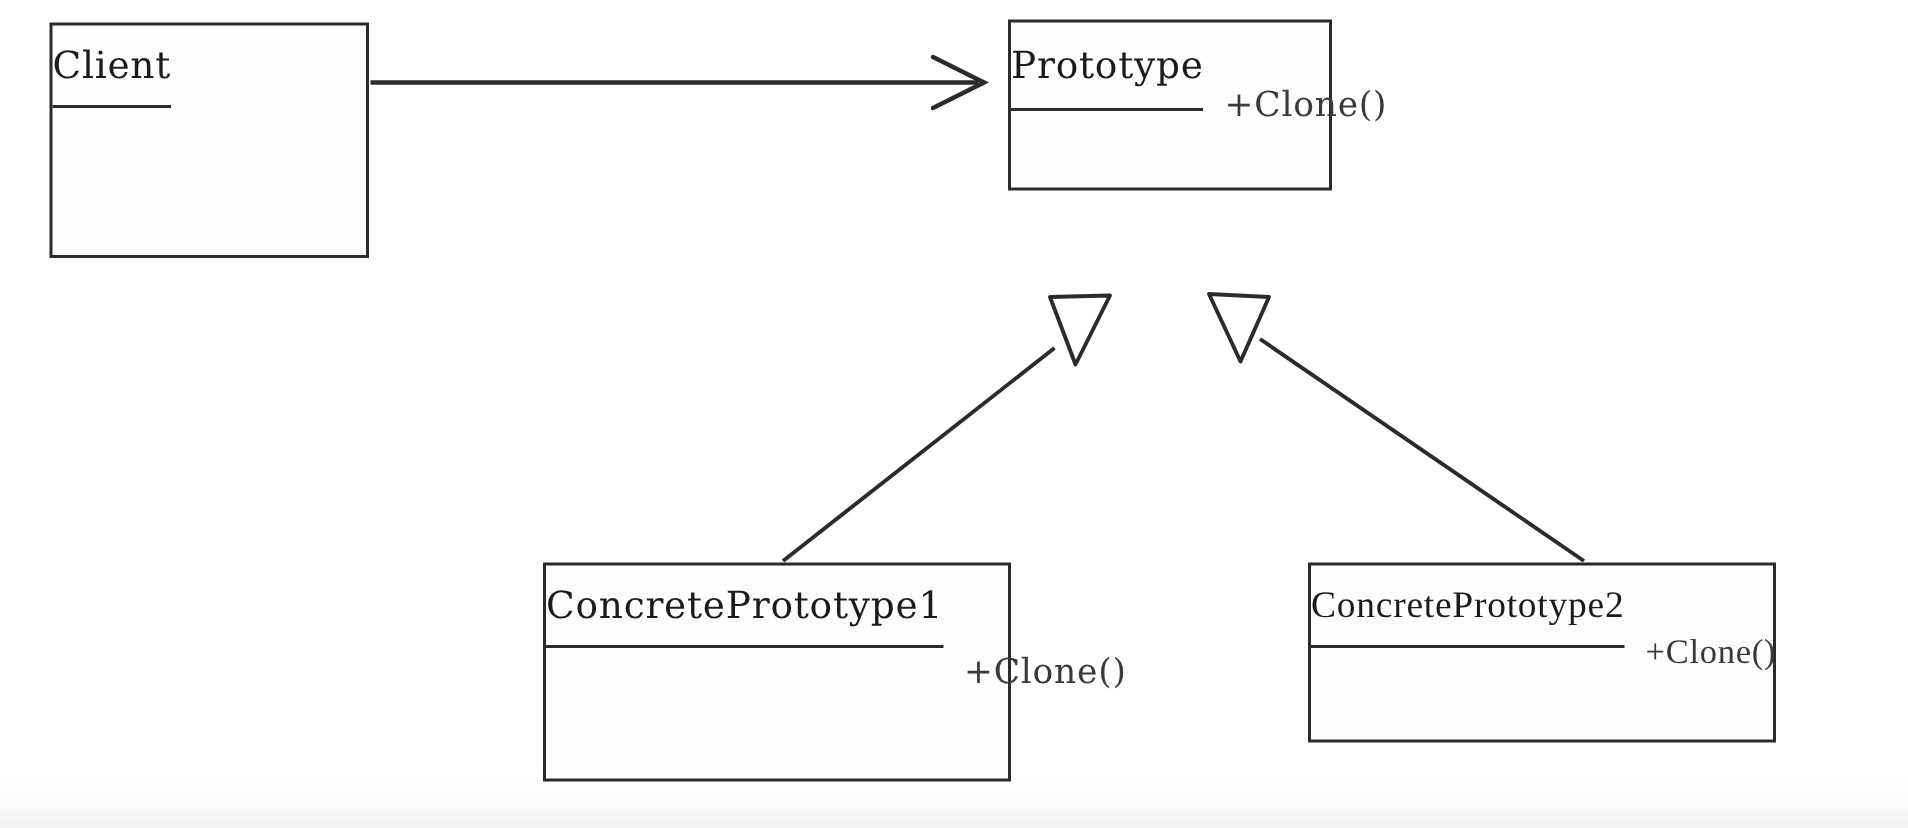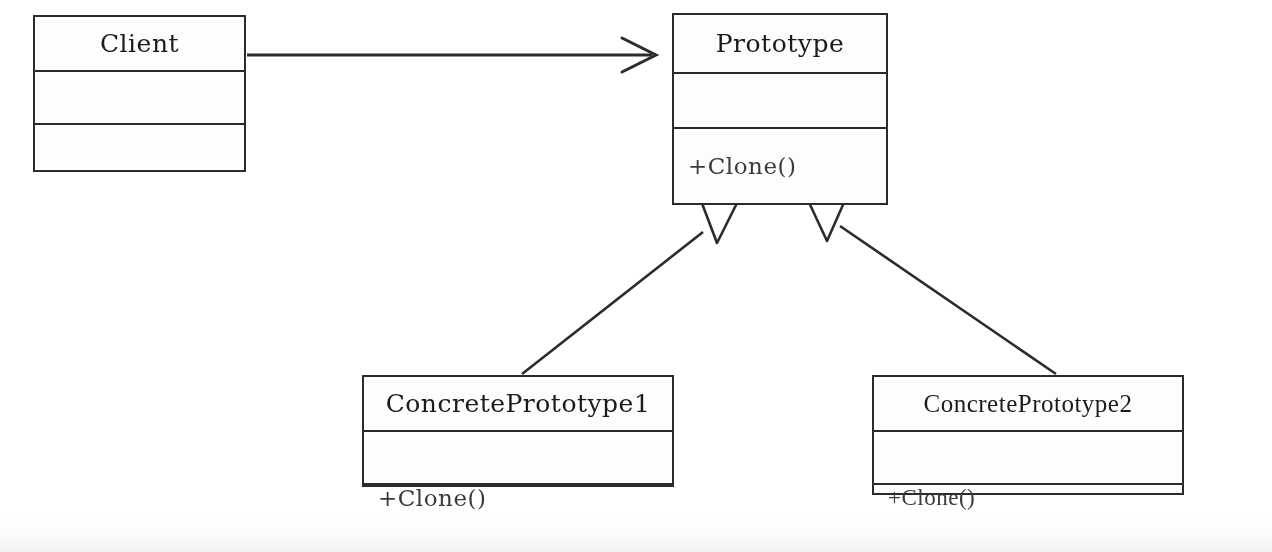--- a/index.html
+++ b/index.html
@@ -18,21 +18,21 @@
     width: 1272px;
     height: 552px;
     background: linear-gradient(to bottom, #ffffff 0%, #ffffff 93%, #fbfbfb 97%, #f2f2f2 100%);
   }
   .uml-class {
     position: absolute;
     box-sizing: border-box;
     border: 2px solid #2b2b2b;
     background: #fdfdfd;
     display: flex;
-    flex-direction: column;
+    flex-direction: row;
   }
   .uml-name {
     flex: 0 0 auto;
     display: flex;
     align-items: center;
     justify-content: center;
     box-sizing: border-box;
     border-bottom: 2px solid #2b2b2b;
     color: #1b1b1b;
     letter-spacing: 0.5px;
@@ -55,27 +55,27 @@
     white-space: nowrap;
   }
 
   
   #class-client      { left: 33px;  top: 15px;  width: 213px; height: 157px; }
   #class-client .uml-name  { height: 55px; font-size: 25px; }
   #class-client .uml-attrs { height: 53px; }
   #class-client .uml-ops   { font-size: 23px; }
 
   
-  #class-prototype   { left: 672px; top: 13px;  width: 216px; height: 192px; }
+  #class-prototype   { left: 672px; top: 13px;  width: 216px; height: 114px; }
   #class-prototype .uml-name  { height: 59px; font-size: 25px; }
   #class-prototype .uml-attrs { height: 55px; }
   #class-prototype .uml-ops   { font-size: 23px; }
 
   
-  #class-concrete1   { left: 362px; top: 375px; width: 312px; height: 112px; }
+  #class-concrete1   { left: 362px; top: 375px; width: 312px; height: 146px; }
   #class-concrete1 .uml-name  { height: 55px; font-size: 25px; }
   #class-concrete1 .uml-attrs { height: 53px; }
   #class-concrete1 .uml-ops   { font-size: 23px; }
 
   
   #class-concrete2   { left: 872px; top: 375px; width: 312px; height: 120px; font-family: Liberation Serif, serif; }
   #class-concrete2 .uml-name  { height: 55px; font-size: 25px; }
   #class-concrete2 .uml-attrs { height: 53px; }
   #class-concrete2 .uml-ops   { font-size: 23px; }
 

